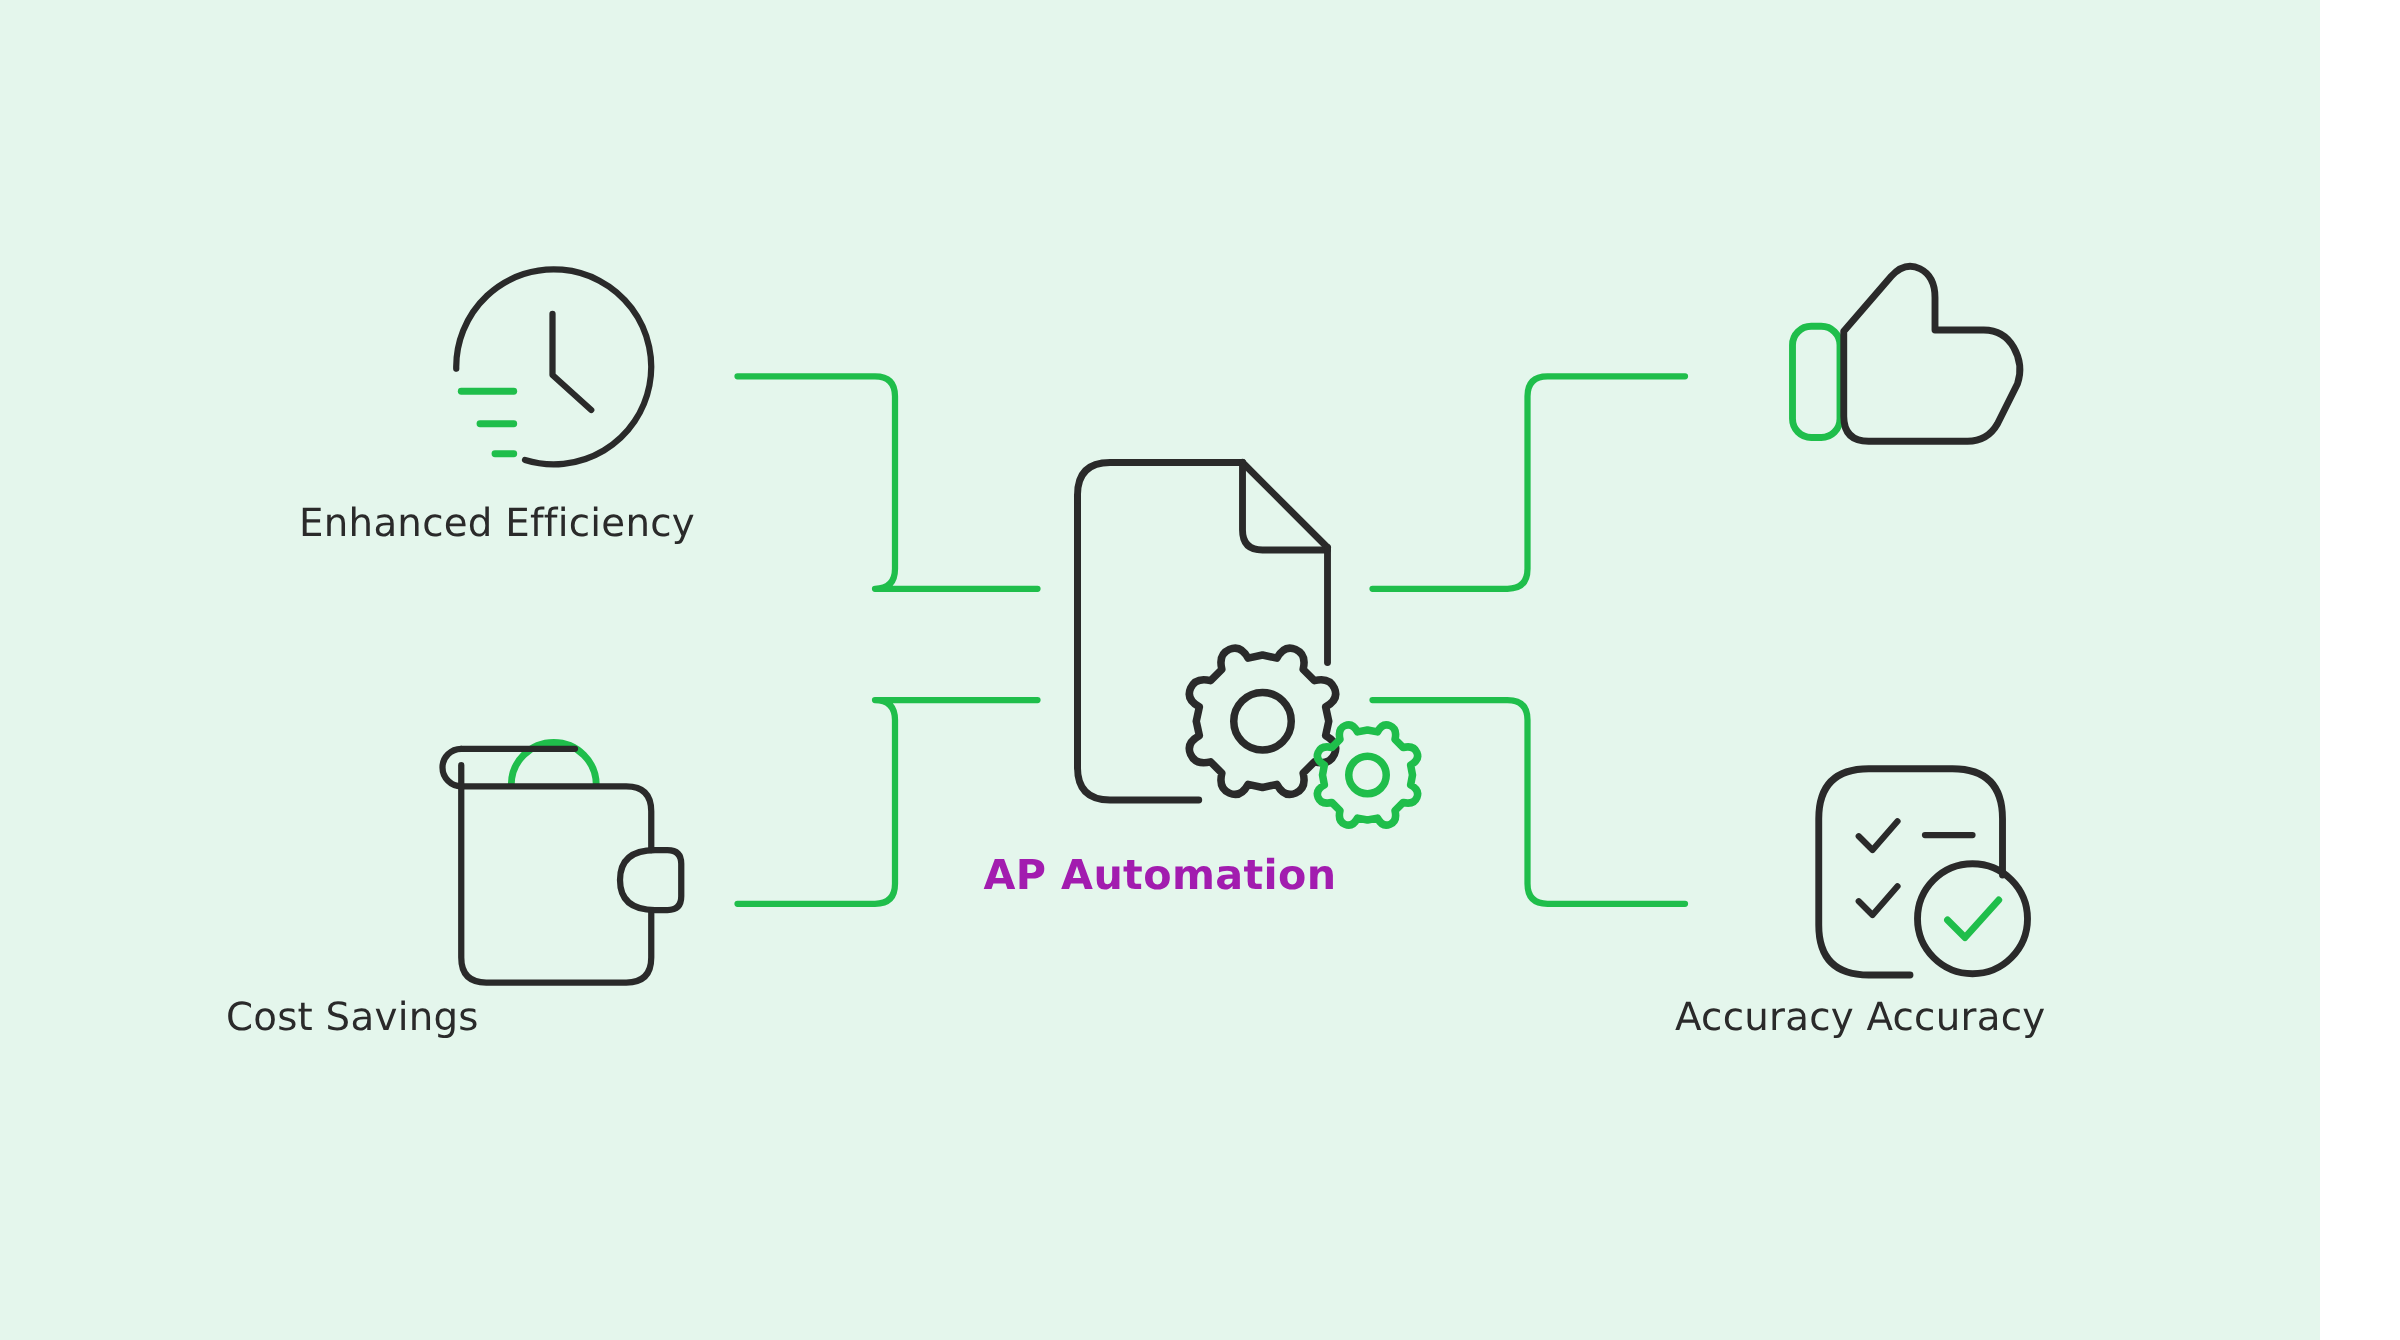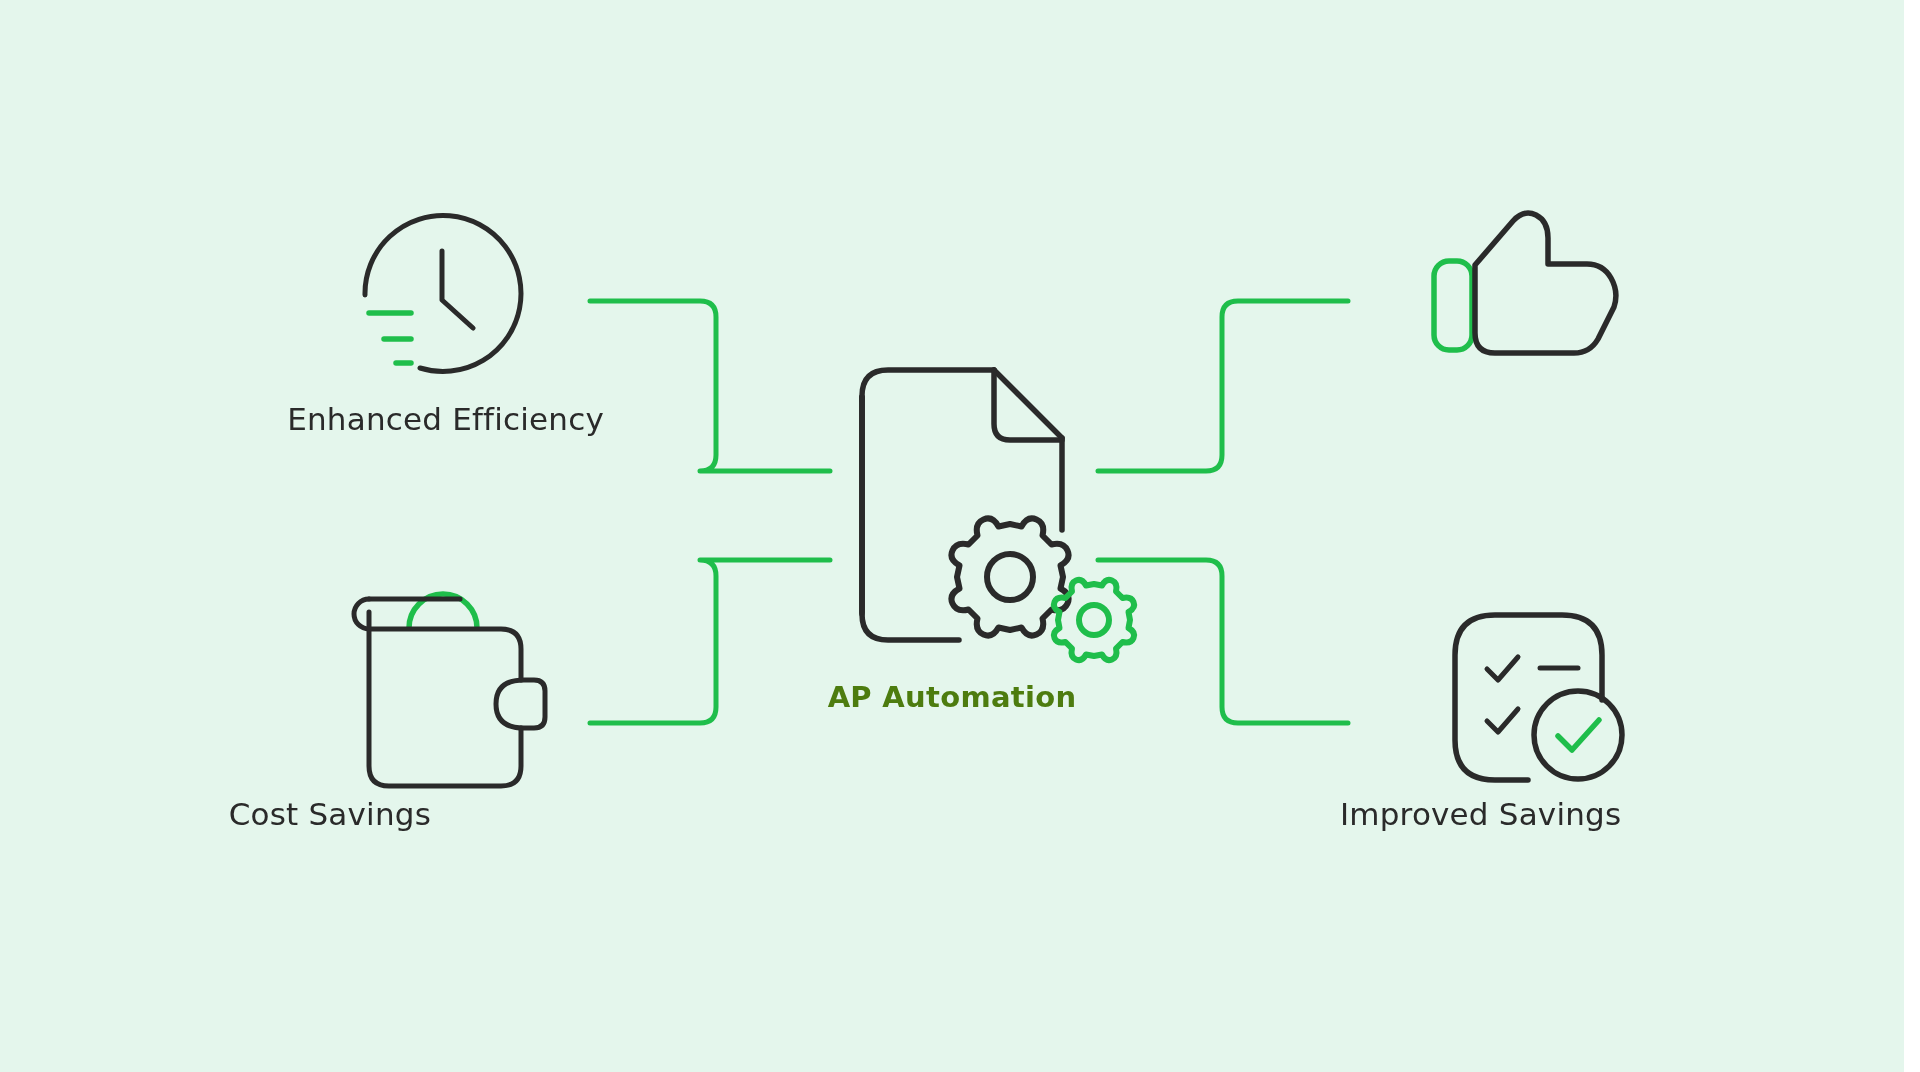--- a/index.html
+++ b/index.html
@@ -10,21 +10,20 @@
     width: 1920px;
     height: 1072px;
     overflow: hidden;
     font-family: "DejaVu Sans", "Liberation Sans", sans-serif;
   }
   #canvas {
     position: relative;
     width: 1856px;
     height: 1072px;
     background: #e4f6ec;
-    padding-left: 48px;
   }
   #diagram-svg {
     position: absolute;
     inset: 0;
     width: 1920px;
     height: 1072px;
     display: block;
   }
   .node-label {
     position: absolute;
@@ -56,23 +55,23 @@
     left: 1340px;
     top: 795px;
   }
   #center-title {
     position: absolute;
     left: 0;
     right: 0;
     top: 680px;
     text-align: center;
     font-family: "DejaVu Sans", "Liberation Sans", sans-serif;
-    font-size: 29px;
+    font-size: 33px;
     font-weight: 700;
-    color: #4d7c0f;
+    color: #a21caf;
     letter-spacing: 0.3px;
   }
 </style>
 </head>
 <body>
 
 <div id="canvas">
 
   <svg id="diagram-svg" viewBox="0 0 1920 1072">
 
@@ -190,17 +189,17 @@
       <path d="M 1558 736 L 1572 750 L 1599 720" fill="none" stroke="#1fbe4b" stroke-width="5.5" stroke-linecap="round" stroke-linejoin="round"></path>
     </g>
 
   </svg>
 
   <div class="node-label label-left" id="label-enhanced-efficiency">Enhanced Efficiency</div>
 
   <div class="node-label label-left" id="label-cost-savings">Cost Savings</div>
 
 
-  <div class="node-label label-right" id="label-improved-accuracy">Improved Savings</div>
+  <div class="node-label label-right" id="label-improved-accuracy">Accuracy Accuracy</div>
 
   <div id="center-title">AP Automation</div>
 
 </div>
 
 </body></html>

